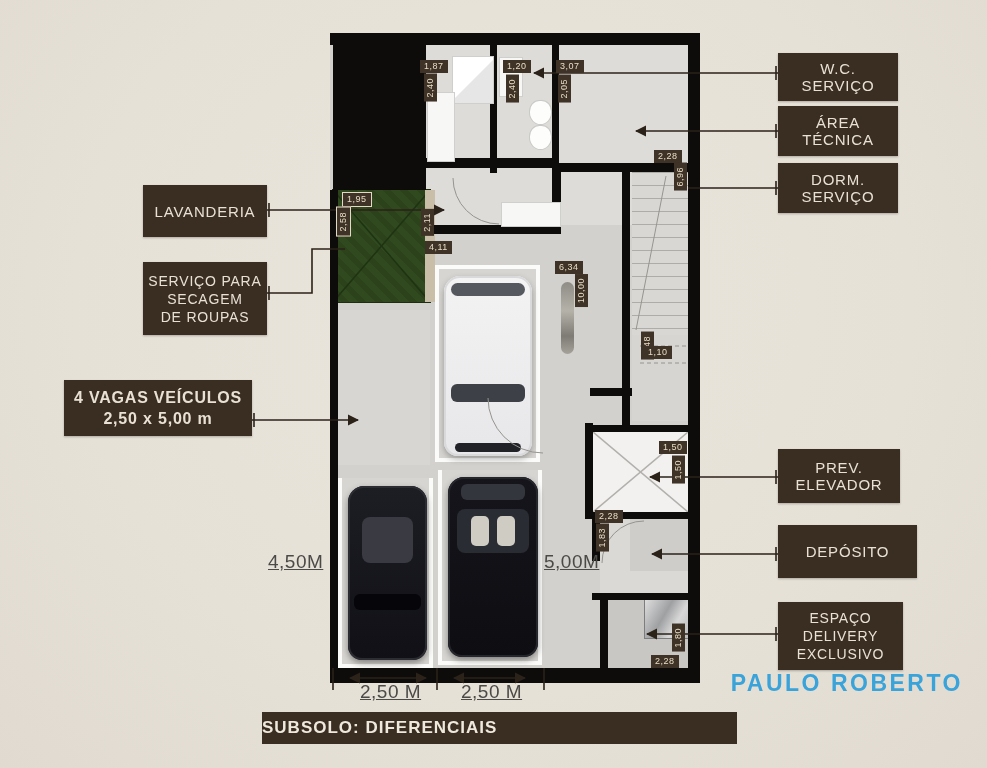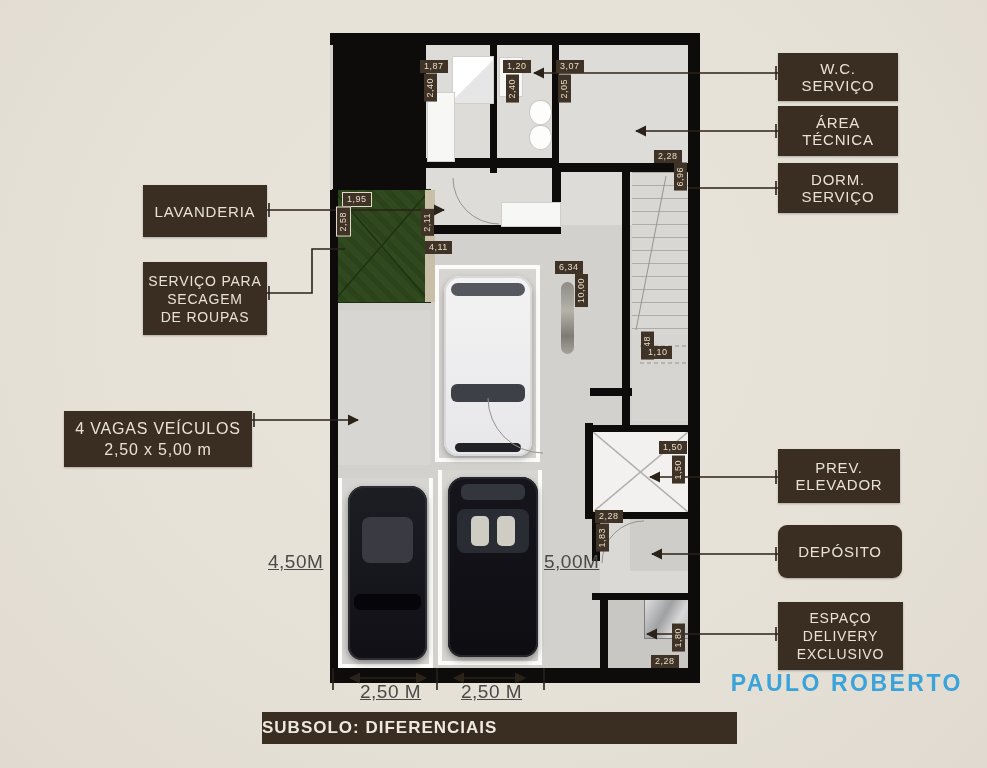--- a/index.html
+++ b/index.html
@@ -248,29 +248,29 @@
     <span>SERVIÇO</span>
   </div>
   <div class="callout" style="left:143px;top:185px;width:124px;height:52px;font-size:15px;">
     <span>LAVANDERIA</span>
   </div>
   <div class="callout" style="left:143px;top:262px;width:124px;height:73px;font-size:14px;line-height:18px;">
     <span>SERVIÇO PARA</span>
     <span>SECAGEM</span>
     <span>DE ROUPAS</span>
   </div>
-  <div class="callout" style="left:64px;top:411px;width:188px;height:56px;font-size:16px;line-height:21px;">
+  <div class="callout" style="left:64px;top:380px;width:188px;height:56px;font-size:16px;line-height:21px;font-weight:bold;">
     <span>4 VAGAS VEÍCULOS</span>
     <span>2,50 x  5,00 m</span>
   </div>
   <div class="callout" style="left:778px;top:449px;width:122px;height:54px;font-size:15px;">
     <span>PREV.</span>
     <span>ELEVADOR</span>
   </div>
-  <div class="callout" style="left:778px;top:525px;width:124px;height:53px;font-size:15px;border-radius:9px;">
+  <div class="callout" style="left:778px;top:525px;width:139px;height:53px;font-size:15px;">
     <span>DEPÓSITO</span>
   </div>
   <div class="callout" style="left:778px;top:602px;width:125px;height:68px;font-size:14px;line-height:18px;">
     <span>ESPAÇO</span>
     <span>DELIVERY</span>
     <span>EXCLUSIVO</span>
   </div>
 
   <div class="footer-bar">
     <span>SUBSOLO: DIFERENCIAIS</span>

